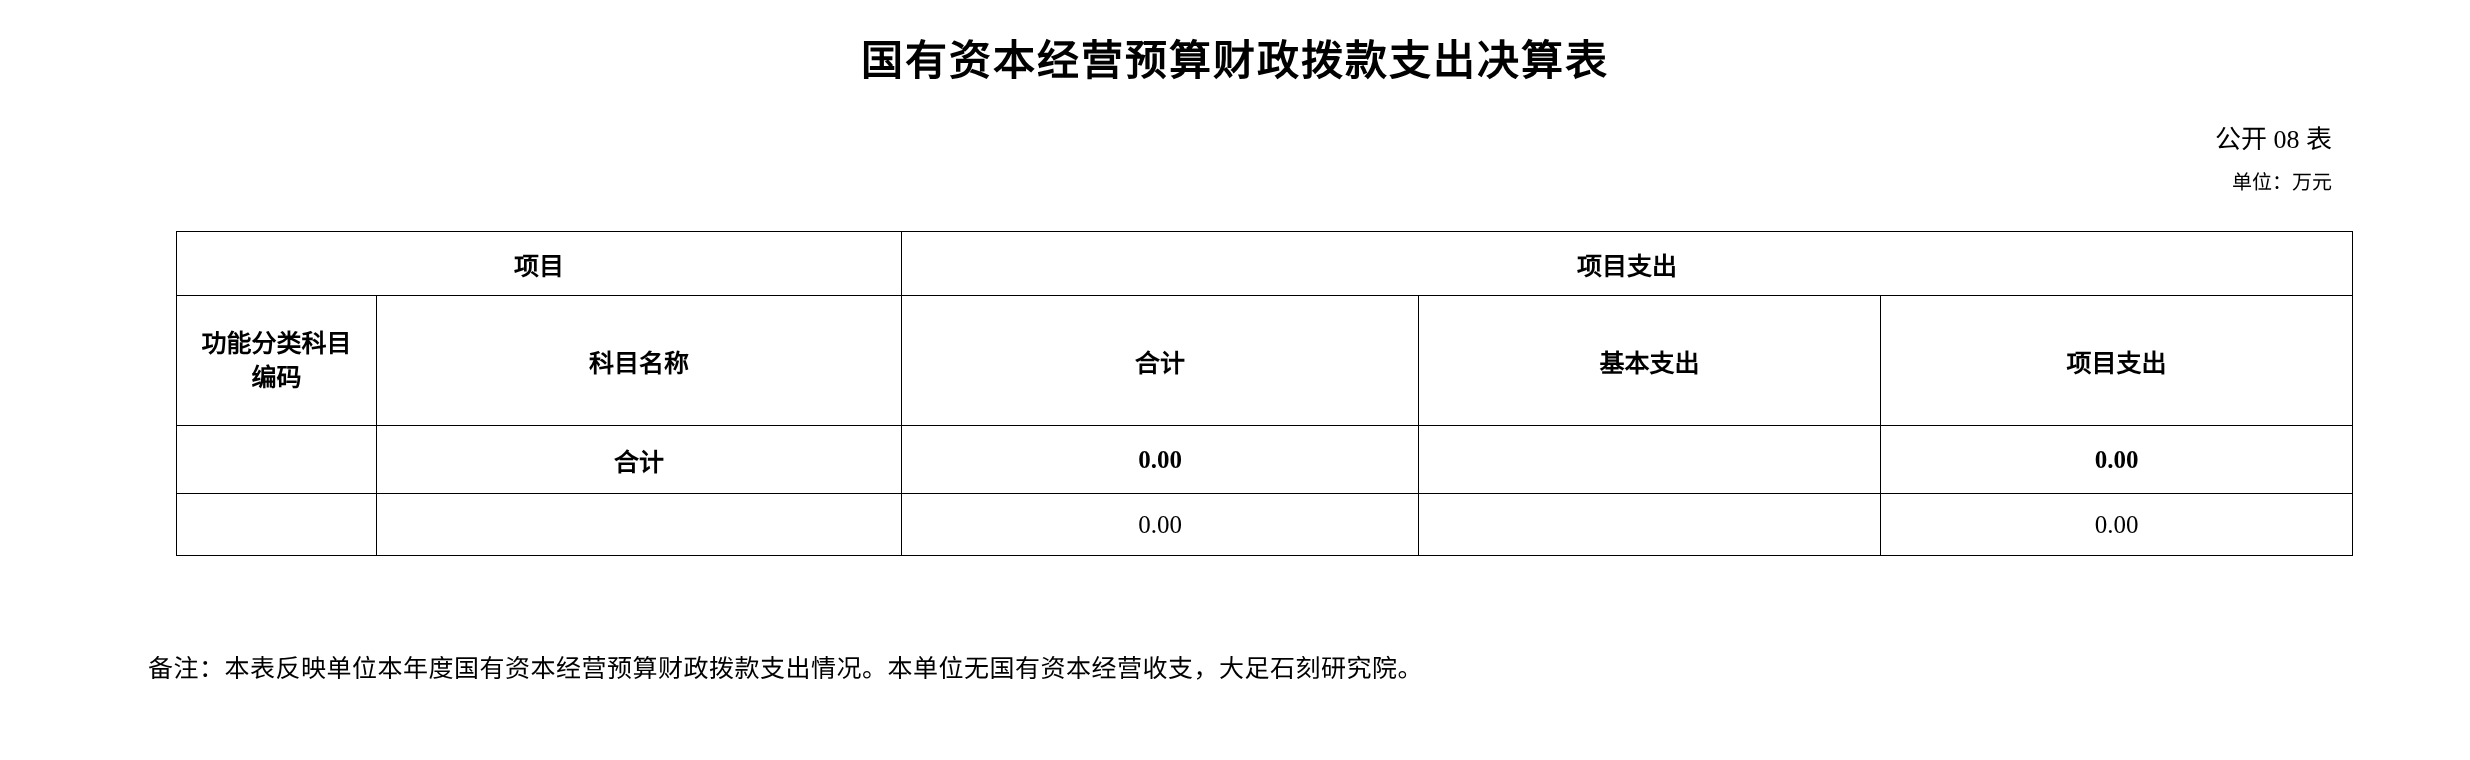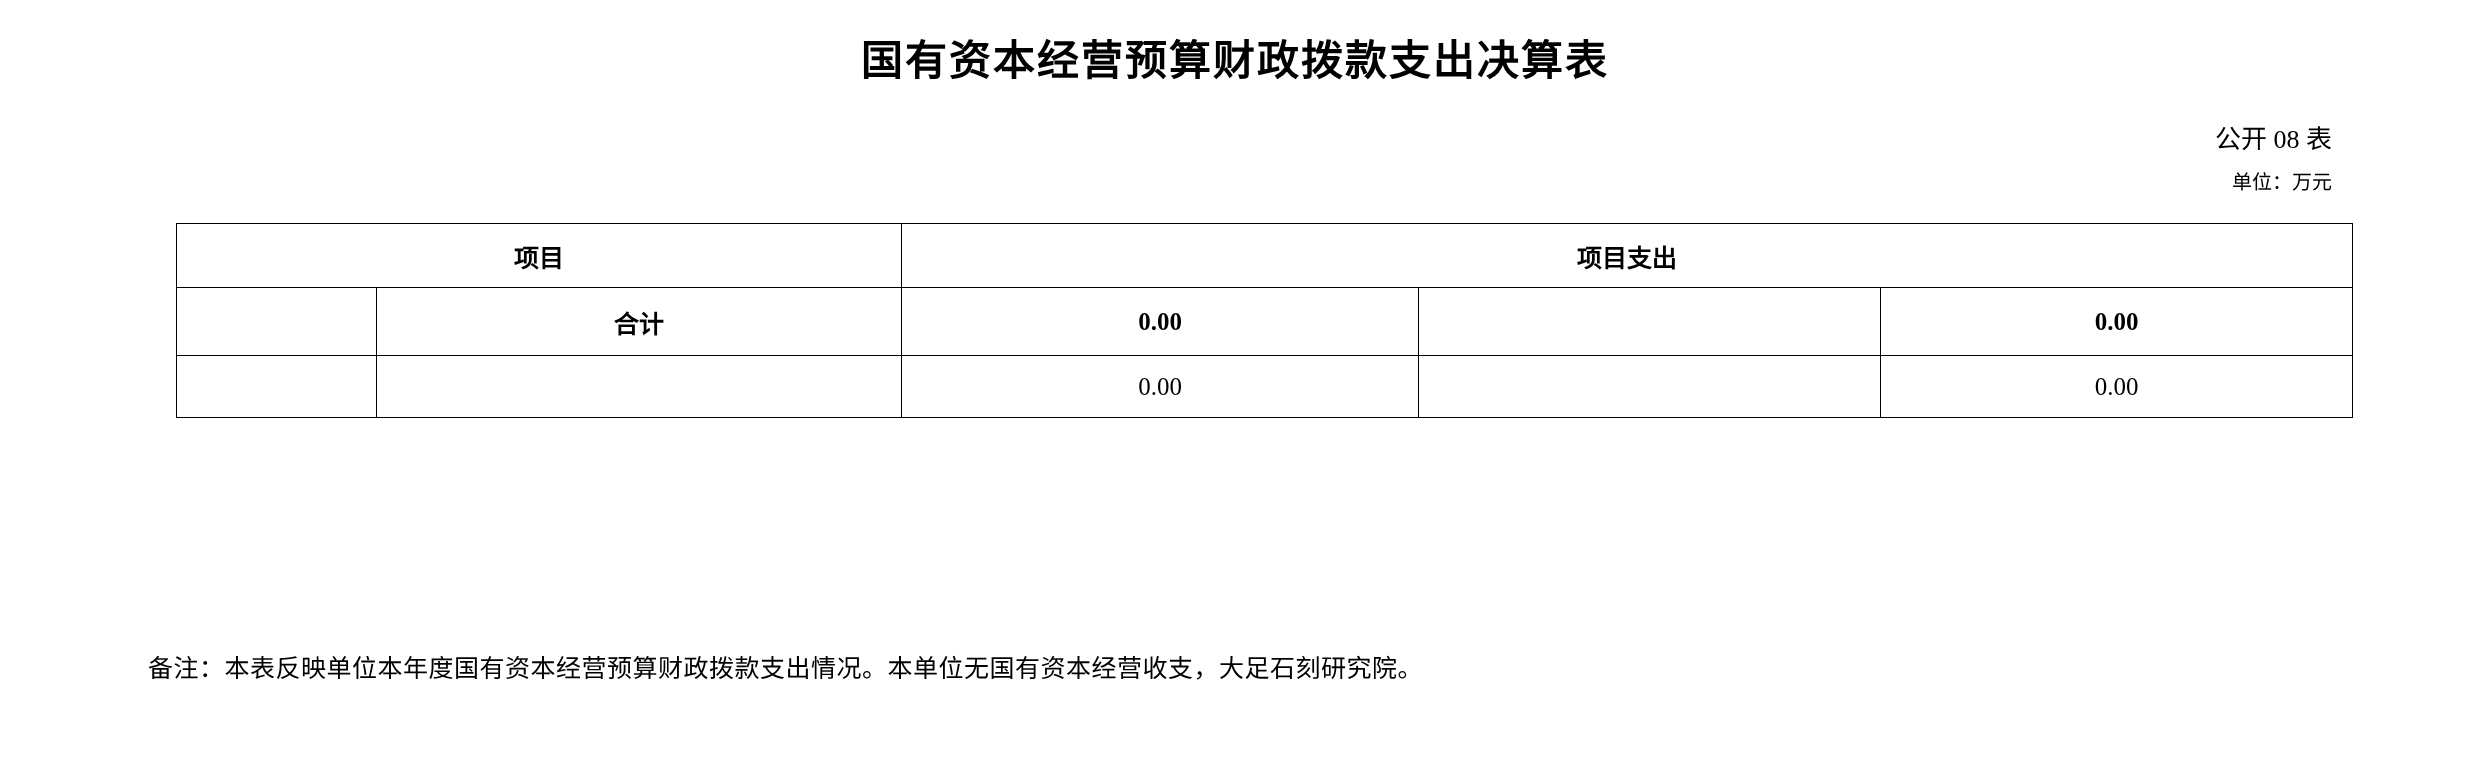--- a/index.html
+++ b/index.html
@@ -43,21 +43,21 @@
   }
   .meta-right-2 {
     position: absolute;
     right: 138px;
     top: 140px;
     font-size: 20px;
   }
   .table-wrap {
     position: absolute;
     left: 148px;
-    top: 197px;
+    top: 205px;
     width: 2176px;
     padding-left: 28px;
   }
   table.fin {
     border-collapse: collapse;
     width: 100%;
     table-layout: fixed;
     font-size: 25px;
   }
   table.fin td {
@@ -112,20 +112,32 @@
         <col class="col-name">
         <col class="col-total">
         <col class="col-basic">
         <col class="col-proj">
       </colgroup>
       <tbody>
         <tr class="h1">
           <td colspan="2">项目</td>
           <td colspan="3">项目支出</td>
         </tr>
+        <tr class="h2">
+          <td>
+            <div class="two-line">
+              <span>功能分类科目</span><br>
+              <span>编码</span>
+            </div>
+          </td>
+          <td>科目名称</td>
+          <td>合计</td>
+          <td>基本支出</td>
+          <td>项目支出</td>
+        </tr>
         <tr class="sum">
           <td></td>
           <td>合计</td>
           <td class="num">0.00</td>
           <td class="num"></td>
           <td class="num">0.00</td>
         </tr>
         <tr class="blank">
           <td></td>
           <td></td>

